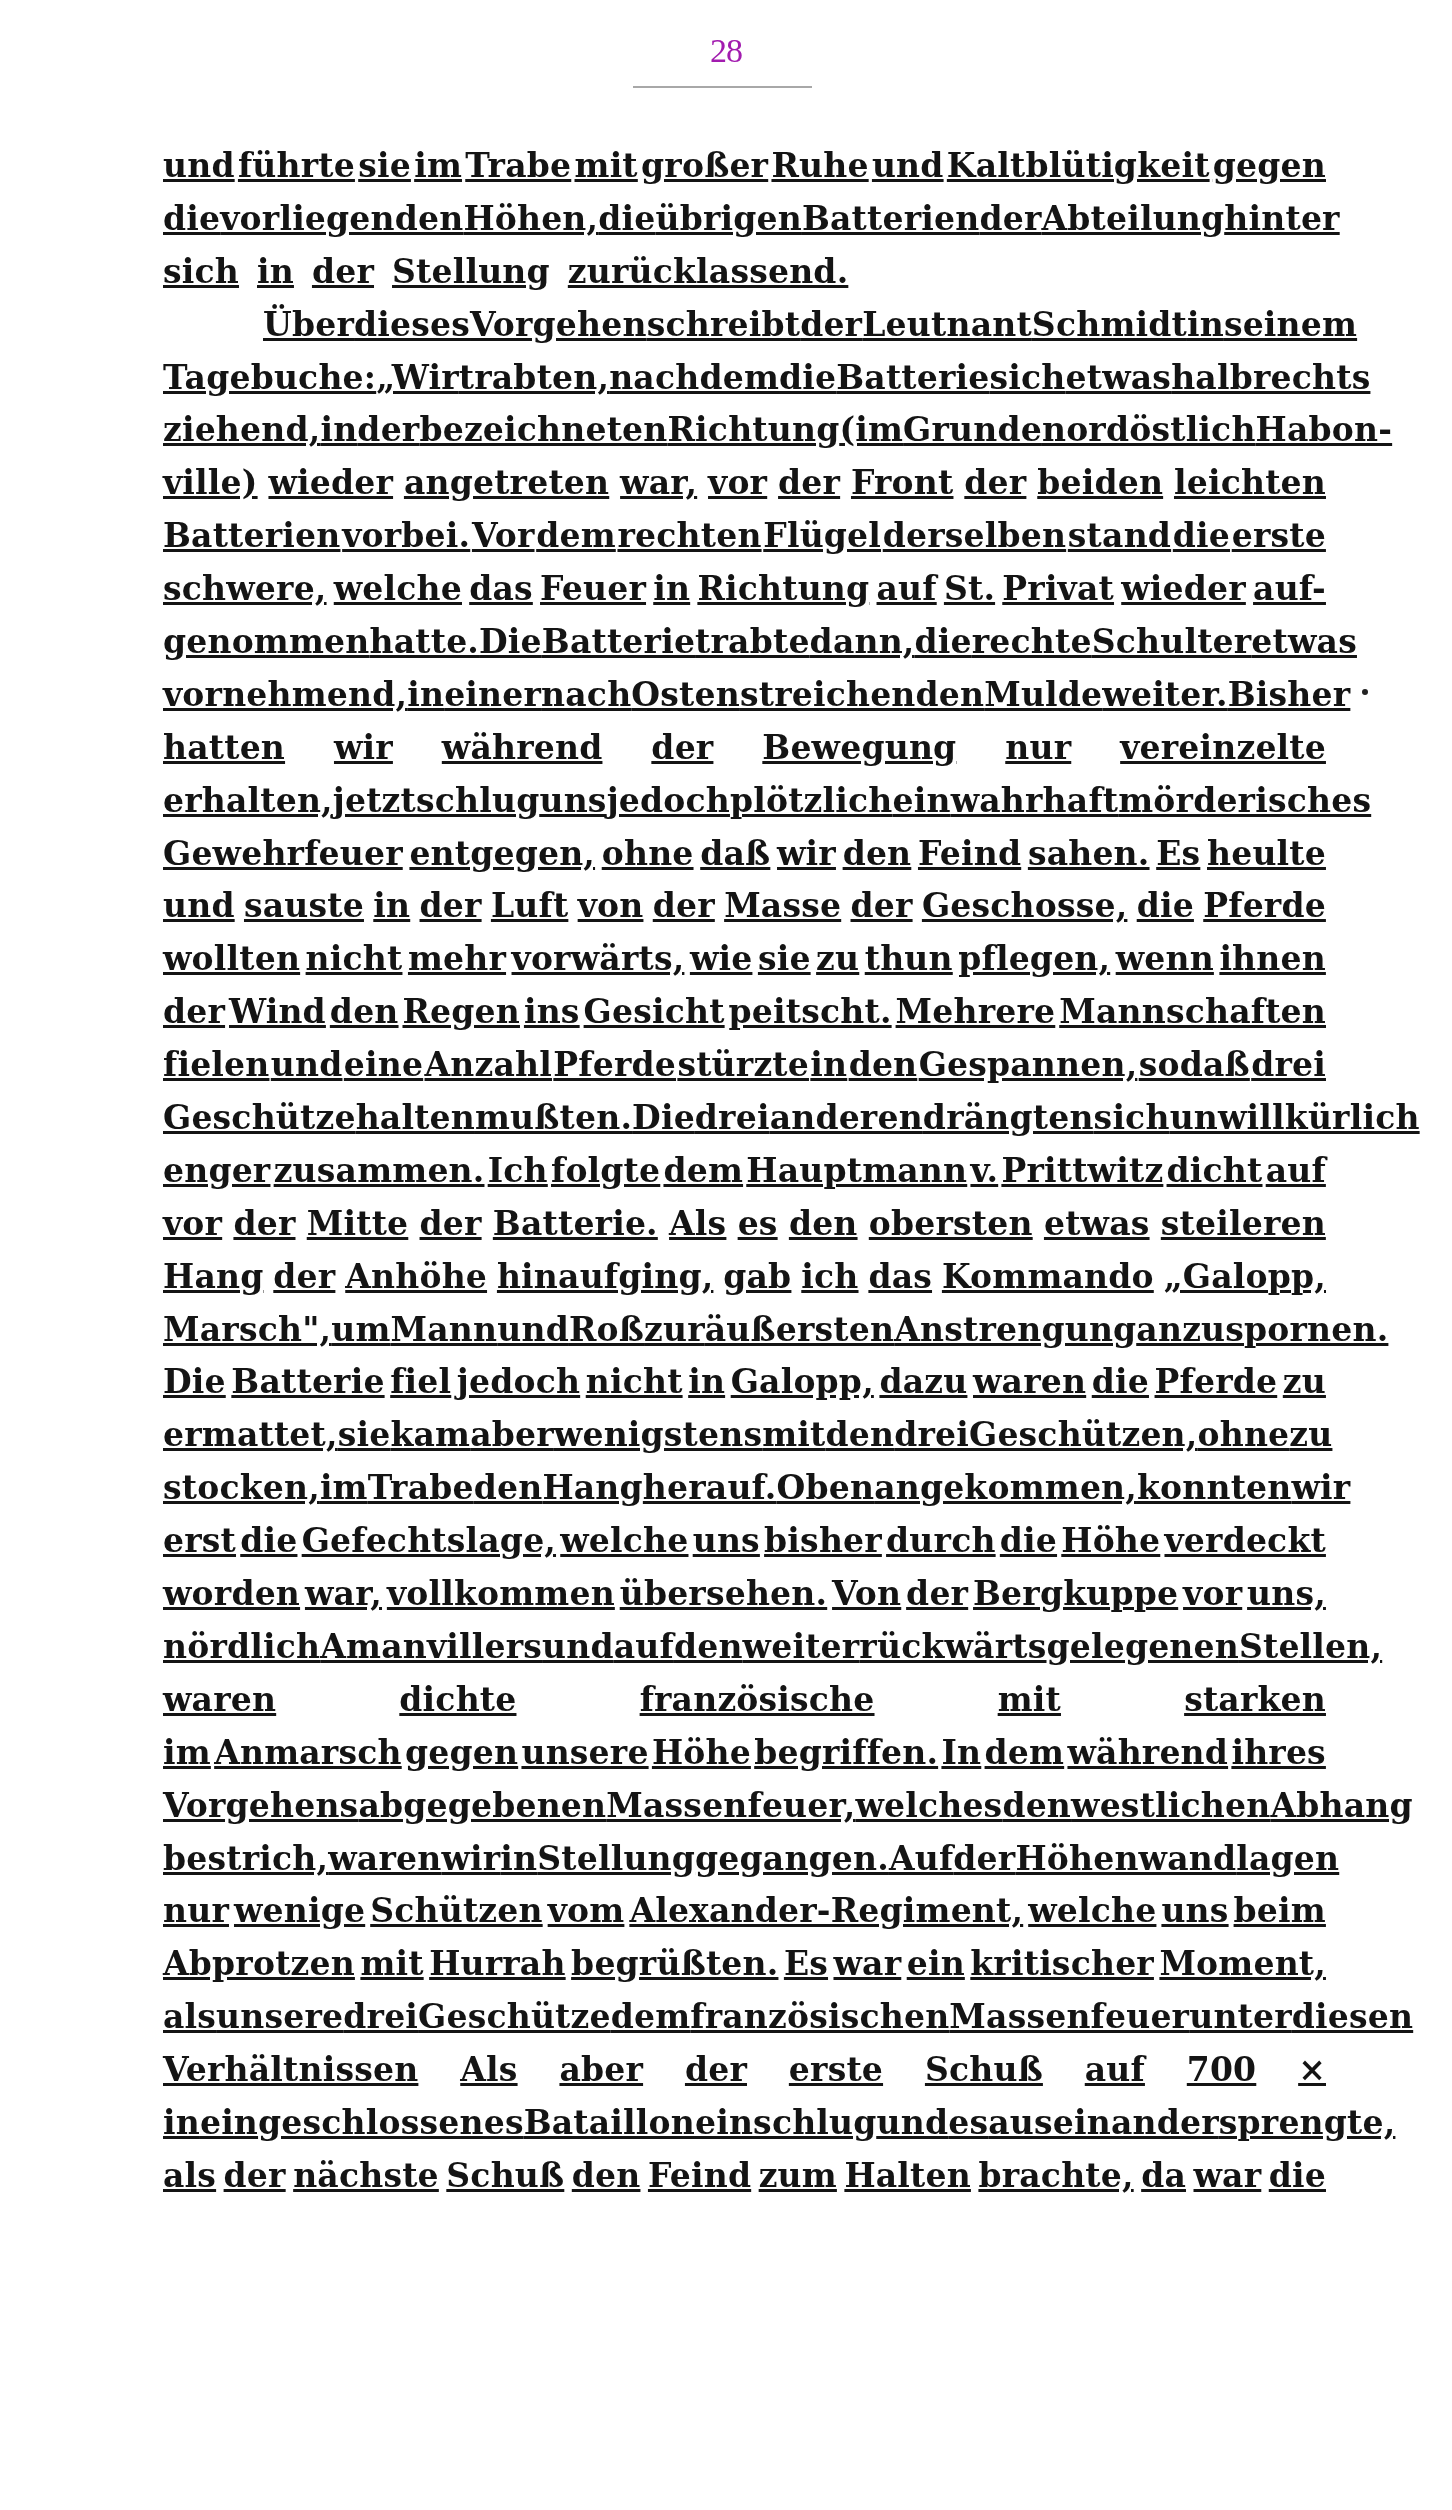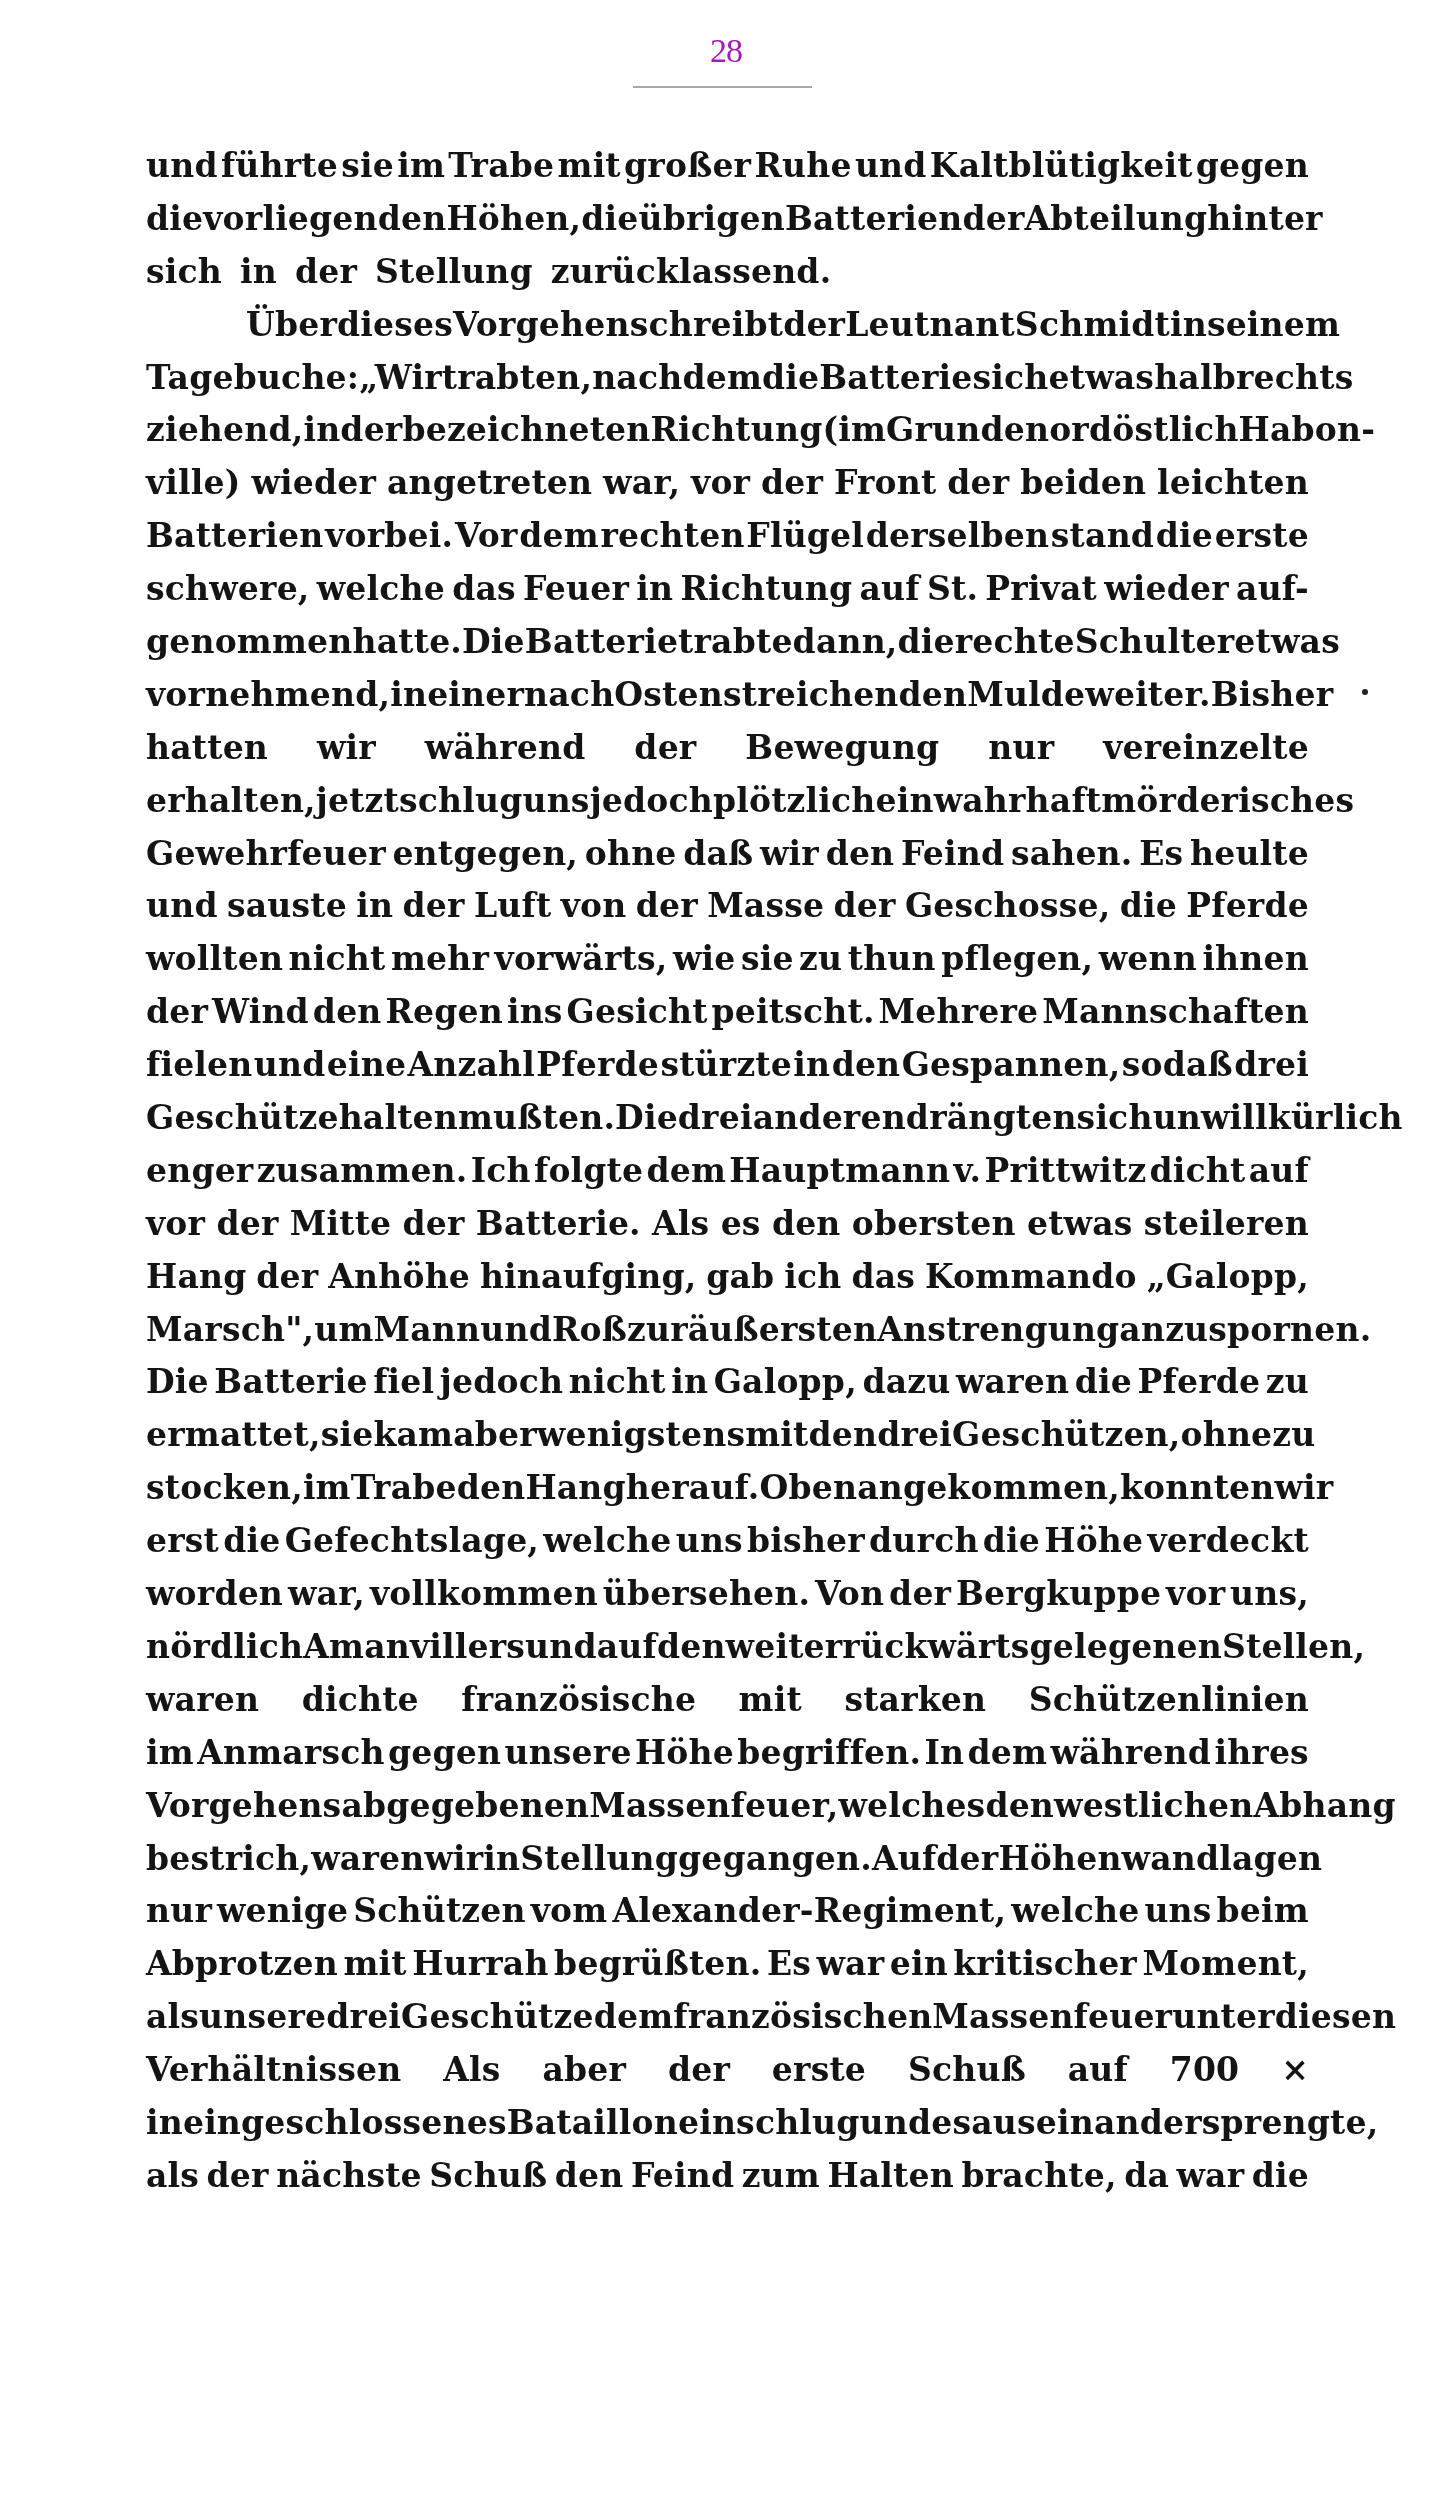--- a/index.html
+++ b/index.html
@@ -30,22 +30,23 @@
       position: absolute;
       top: 86px;
       left: 633px;
       width: 179px;
       height: 0;
       border-top: 2px solid #a8a8a8;
     }
     .body-text {
       position: absolute;
       top: 140px;
-      left: 146px;
+      left: 163px;
       width: 1163px;
+      text-decoration: underline;
     }
     .line {
       display: block;
       height: 52.9px;
       line-height: 52.9px;
       font-size: 33px;
       text-align: justify;
       text-align-last: justify;
       white-space: nowrap;
       overflow: visible;
@@ -485,21 +486,20 @@
             <span class="word">Stellen,</span>
           </span>
         </div>
         <div class="line">
           <span class="line-inner">
             <span class="word">waren</span>
             <span class="word">dichte</span>
             <span class="word">französische</span>
             <span class="word">mit</span>
             <span class="word">starken</span>
-            <span class="word">Schützenlinien</span>
           </span>
         </div>
         <div class="line">
           <span class="line-inner">
             <span class="word">im</span>
             <span class="word">Anmarsch</span>
             <span class="word">gegen</span>
             <span class="word">unsere</span>
             <span class="word">Höhe</span>
             <span class="word">begriffen.</span>

